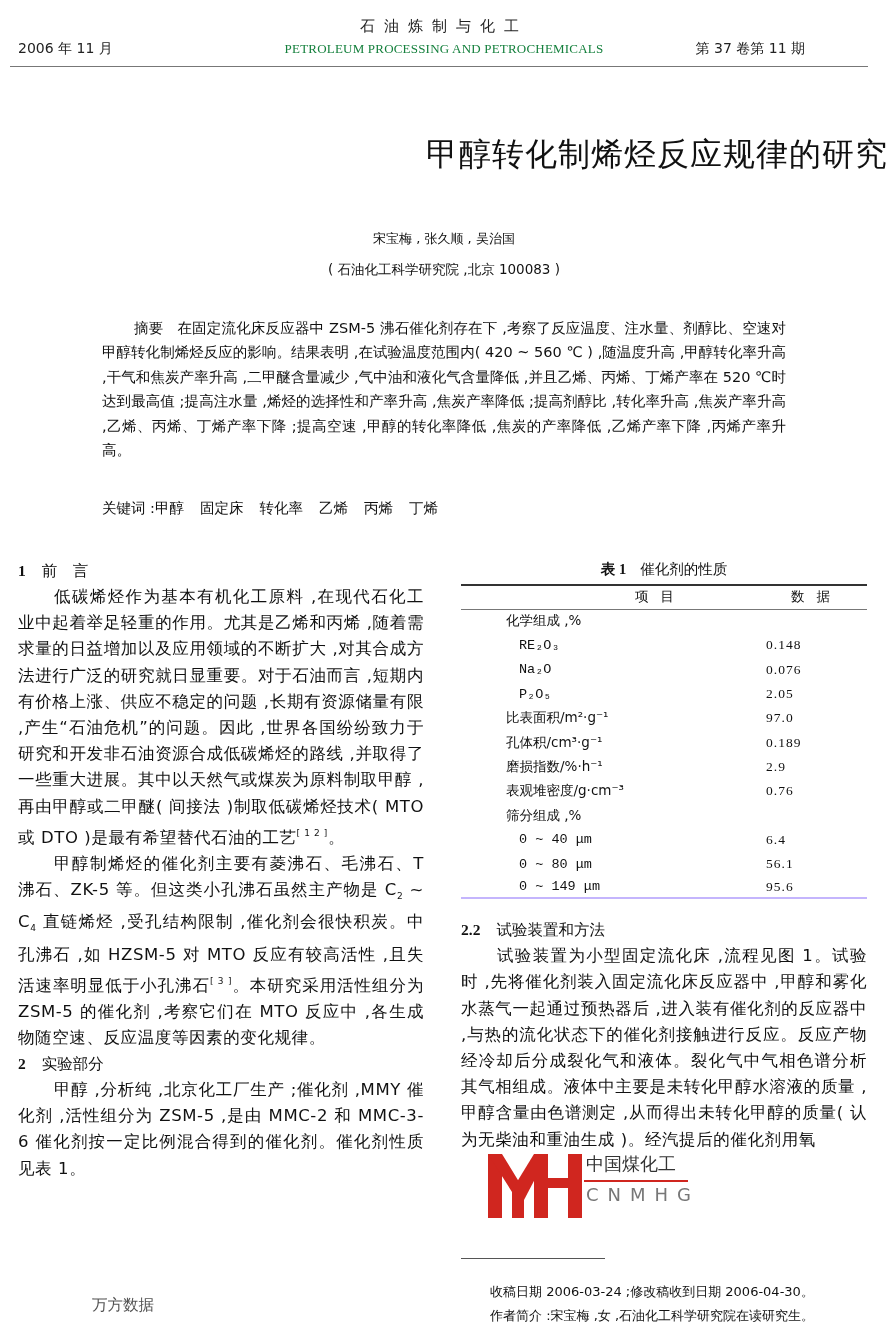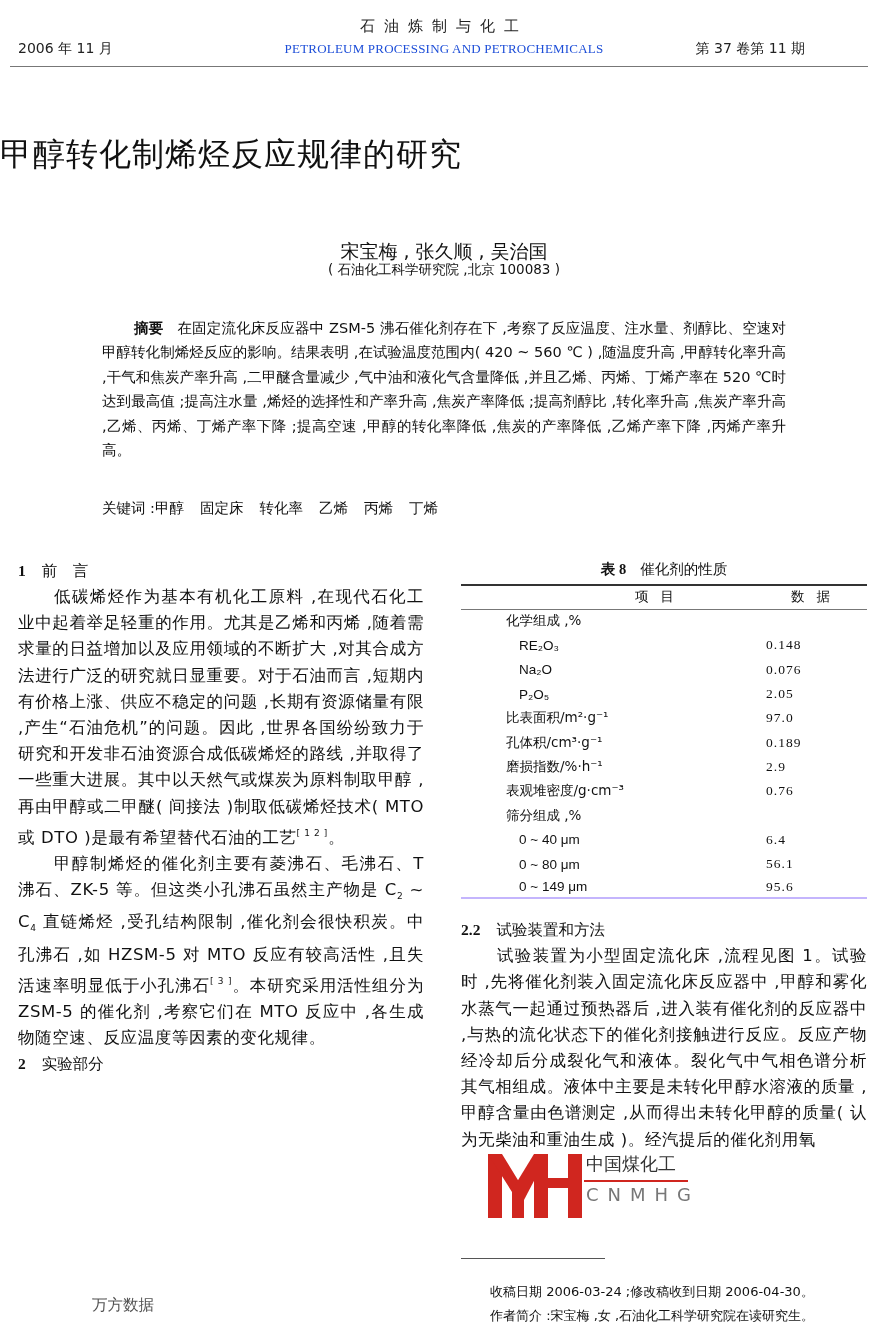--- a/index.html
+++ b/index.html
@@ -3,32 +3,32 @@
   <meta charset="utf-8">
   <style>
     * { margin: 0; padding: 0; box-sizing: border-box; }
     html, body { width: 888px; height: 1343px; background: #ffffff; overflow: hidden; }
     body { position: relative; font-family: "DejaVu Sans", "Liberation Sans", sans-serif; color: #1a1a1a; }
     .serif { font-family: "Liberation Serif", "DejaVu Serif", serif; }
 
     
     .hdr-journal-cn { position: absolute; top: 17px; left: 0; width: 888px; text-align: center; font-size: 15px; letter-spacing: 9px; color: #222; }
     .hdr-date { position: absolute; top: 40px; left: 18px; font-size: 14px; color: #222; }
-    .hdr-journal-en { position: absolute; top: 41px; left: 0; width: 888px; text-align: center; font-size: 13px; color: #1d4ed8; letter-spacing: 0.2px; }
+    .hdr-journal-en { position: absolute; top: 41px; left: 0; width: 888px; text-align: center; font-size: 13px; color: #15803d; letter-spacing: 0.2px; }
     .hdr-volume { position: absolute; top: 40px; right: 83px; font-size: 14px; color: #222; }
     .hdr-rule { position: absolute; top: 66px; left: 10px; width: 858px; height: 1px; background: #777; }
 
     
-    .title { position: absolute; top: 133px; left: 0; width: 888px; text-align: left; font-size: 32px; letter-spacing: 1px; color: #111; }
-    .authors { position: absolute; top: 239px; left: 0; width: 888px; text-align: center; font-size: 19px; color: #111; }
+    .title { position: absolute; top: 133px; left: 0; width: 888px; text-align: right; font-size: 32px; letter-spacing: 1px; color: #111; }
+    .authors { position: absolute; top: 230px; left: 0; width: 888px; text-align: center; font-size: 13px; color: #111; }
     .affil { position: absolute; top: 261px; left: 0; width: 888px; text-align: center; font-size: 13.5px; color: #111; }
 
     
     .abstract { position: absolute; top: 316px; left: 102px; width: 684px; font-size: 14.5px; line-height: 24.4px; color: #111; text-indent: 32px; text-align: justify; }
-    .abstract .label { margin-right: 14px; font-weight: bold; }
+    .abstract .label { margin-right: 14px; }
     .keywords { position: absolute; top: 499px; left: 102px; font-size: 14.5px; color: #111; }
     .keywords .kw { margin-right: 16px; }
 
     
     .col-left { position: absolute; top: 558px; left: 18px; width: 406px; color: #111; }
     .sec-h { font-size: 15.5px; height: 26px; line-height: 26px; }
     .sec-h .num { font-family: "Liberation Serif", serif; font-weight: bold; margin-right: 16px; }
     .para { font-size: 16.5px; line-height: 26.2px; text-align: justify; text-indent: 36px; letter-spacing: 0.6px; }
     .sup { font-size: 9px; vertical-align: super; }
     .sub { font-size: 9px; vertical-align: sub; }
@@ -36,21 +36,21 @@
     
     .col-right { position: absolute; top: 556px; left: 461px; width: 406px; color: #111; }
     .tbl-caption { text-align: center; font-size: 14.5px; height: 28px; line-height: 26px; }
     .tbl-caption .tnum { font-family: "Liberation Serif", serif; font-weight: bold; margin-right: 14px; }
     table.props { width: 406px; border-collapse: collapse; font-size: 13.5px; }
     table.props thead th { font-weight: normal; height: 24px; border-top: 2px solid #333; border-bottom: 1px solid #777; letter-spacing: 12px; }
     table.props thead th.c1 { text-align: right; padding-left: 66px; }
     table.props thead th.c2 { text-align: center; padding-left: 80px; }
     table.props td { height: 24.3px; }
     table.props td.c1 { padding-left: 45px; }
-    table.props td.c1.ind { padding-left: 58px; font-family: Liberation Sans, sans-serif; }
+    table.props td.c1.ind { padding-left: 58px; font-family: Liberation Mono, monospace; }
     table.props td.c2 { text-align: left; padding-left: 80px; font-family: "Liberation Serif", serif; letter-spacing: 1px; }
     table.props tbody tr:last-child td { border-bottom: 2px solid #c4b5fd; height: 22px; }
 
     .col-right .sec-h2 { margin-top: 18px; font-size: 15.5px; height: 26px; line-height: 26px; }
     .col-right .sec-h2 .num { font-family: "Liberation Serif", serif; font-weight: bold; margin-right: 16px; }
 
     .footnote-rule { position: absolute; top: 1258px; left: 461px; width: 144px; height: 1px; background: #555; }
     .footnotes { position: absolute; top: 1280px; left: 490px; font-size: 13px; line-height: 24px; color: #111; }
 
     
@@ -83,25 +83,26 @@
 
 <div class="col-left">
   <div class="sec-h">
     <span class="num">1</span><span>前　言</span>
   </div>
   <p class="para"><span>低碳烯烃作为基本有机化工原料 ,在现代石化工业中起着举足轻重的作用。尤其是乙烯和丙烯 ,随着需求量的日益增加以及应用领域的不断扩大 ,对其合成方法进行广泛的研究就日显重要。对于石油而言 ,短期内有价格上涨、供应不稳定的问题 ,长期有资源储量有限 ,产生“石油危机”的问题。因此 ,世界各国纷纷致力于研究和开发非石油资源合成低碳烯烃的路线 ,并取得了一些重大进展。其中以天然气或煤炭为原料制取甲醇 ,再由甲醇或二甲醚( 间接法 )制取低碳烯烃技术( MTO 或 DTO )是最有希望替代石油的工艺</span><span class="sup">[ 1 2 ]</span><span>。</span></p>
   <p class="para"><span>甲醇制烯烃的催化剂主要有菱沸石、毛沸石、T 沸石、ZK-5 等。但这类小孔沸石虽然主产物是 C</span><span class="sub">2</span><span> ~ C</span><span class="sub">4</span><span> 直链烯烃 ,受孔结构限制 ,催化剂会很快积炭。中孔沸石 ,如 HZSM-5 对 MTO 反应有较高活性 ,且失活速率明显低于小孔沸石</span><span class="sup">[ 3 ]</span><span>。本研究采用活性组分为 ZSM-5 的催化剂 ,考察它们在 MTO 反应中 ,各生成物随空速、反应温度等因素的变化规律。</span></p>
   <div class="sec-h">
     <span class="num">2</span><span>实验部分</span>
   </div>
+  <p class="para">甲醇 ,分析纯 ,北京化工厂生产 ;催化剂 ,MMY 催化剂 ,活性组分为 ZSM-5 ,是由 MMC-2 和 MMC-3-6 催化剂按一定比例混合得到的催化剂。催化剂性质见表 1。</p>
 </div>
 
 <div class="col-right">
   <div class="tbl-caption">
-    <span class="tnum">表 8</span><span>催化剂的性质</span>
+    <span class="tnum">表 1</span><span>催化剂的性质</span>
   </div>
   <table class="props">
     <thead>
       <tr>
         <th class="c1">项目</th>
         <th class="c2">数据</th>
       </tr>
     </thead>
     <tbody id="tbl-body">
         <tr>

